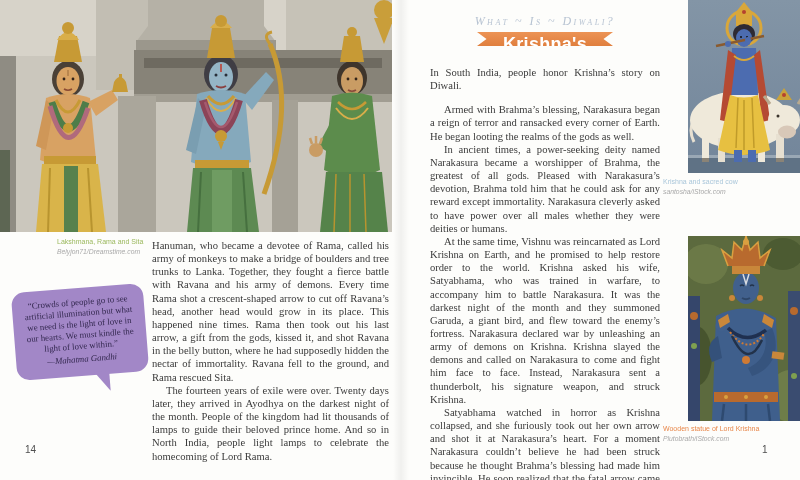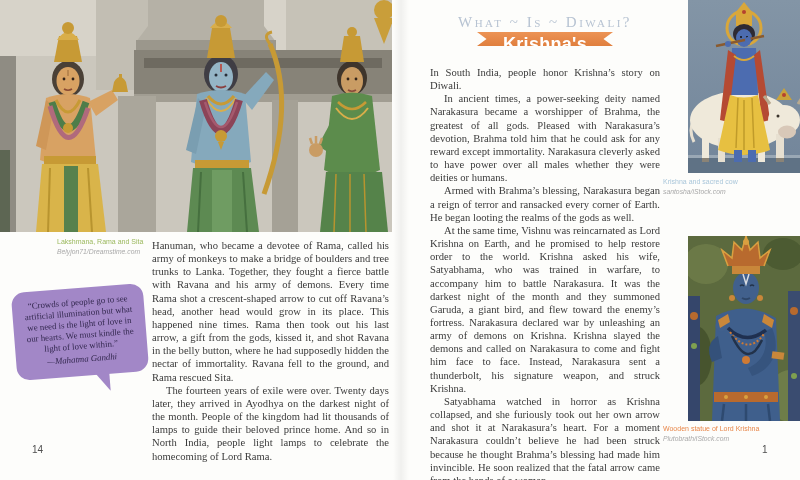--- a/index.html
+++ b/index.html
@@ -8,56 +8,56 @@
   .abs{position:absolute;}
 
   
   .gutter{left:393px;top:0;width:16px;height:480px;
           background:linear-gradient(to right,rgba(0,0,0,0),rgba(0,0,0,0.05),rgba(0,0,0,0));}
 
   
   .bodycol p{margin:0;font-size:10.6px;line-height:13.15px;color:#3a3a3a;
              text-align:justify;}
   .bodycol p.ind{text-indent:14px;}
-  .bodycol p.gap{margin-bottom:0;}
+  .bodycol p.gap{margin-bottom:11px;}
   .col-left{left:152px;top:239px;width:237px;}
   .col-right{left:430px;top:66px;width:230px;}
 
   
   .cap{font-family:"Liberation Sans",sans-serif;font-size:7px;line-height:9.5px;}
   .cap .credit{font-style:italic;color:#a9a9a9;font-size:6.8px;}
   .cap-left{left:57px;top:237px;width:95px;}
   .cap-left .title{color:#9cb95e;}
   .cap-top{left:663px;top:177px;width:135px;}
   .cap-top .title{color:#a9c6da;}
   .cap-bottom{left:663px;top:424px;width:137px;}
   .cap-bottom .title{color:#e8874a;}
 
   
   .runhead{left:430px;top:14px;width:230px;text-align:center;
-           font-variant:small-caps;letter-spacing:2.5px;
-           font-size:15px;color:#b7c3d2;}
+           font-style:italic;font-variant:small-caps;letter-spacing:2.5px;
+           font-size:12px;color:#b7c3d2;}
 
   
   .ribbon{left:477px;top:32px;width:136px;height:14px;line-height:25px;text-align:center;
           background:linear-gradient(180deg,#ec9355,#e07f3e);
           clip-path:polygon(0 0,100% 0,93% 50%,100% 100%,0 100%,7% 50%);
           font-family:"Liberation Sans",sans-serif;font-weight:bold;font-size:18px;
           color:#ffffff;letter-spacing:0.3px;}
 
   
   .bubble{left:14px;top:288px;width:132px;height:88px;background:#a287c7;border-radius:13px;
           transform:rotate(-4.5deg);padding:9px 7px 0 7px;box-sizing:border-box;
           font-size:8.8px;line-height:11px;color:#33284f;text-align:center;}
   .bubble .attr{font-style:italic;margin-top:2px;}
   .bubble .tail{position:absolute;left:58%;bottom:-17px;width:0;height:0;
                 border-top:20px solid #a287c7;border-left:15px solid transparent;}
 
   .pagenum{font-family:"Liberation Sans",sans-serif;font-size:10px;color:#4f4f4f;}
-  .pn-left{left:32px;top:444px;}
+  .pn-left{left:25px;top:444px;}
   .pn-right{left:762px;top:444px;}
 
   svg{display:block;}
 </style>
 </head>
 <body>
 
 <div class="spread">
 
   <section>
@@ -174,22 +174,22 @@
   <section>
 
     <div class="abs runhead">What ~ Is ~ Diwali?</div>
 
     <div class="abs ribbon">
       <span>Krishna's Legend</span>
     </div>
 
     <div class="abs bodycol col-right">
       <p class="gap">In South India, people honor Krishna’s story on Diwali.</p>
+      <p class="ind">Armed with Brahma’s blessing, Narakasura began a reign of terror and ransacked every corner of Earth. He began looting the realms of the gods as well.</p>
       <p class="ind">In ancient times, a power-seeking deity named Narakasura became a worshipper of Brahma, the greatest of all gods. Pleased with Narakasura’s devotion, Brahma told him that he could ask for any reward except immortality. Narakasura cleverly asked to have power over all males whether they were deities or humans.</p>
-      <p class="ind">Armed with Brahma’s blessing, Narakasura began a reign of terror and ransacked every corner of Earth. He began looting the realms of the gods as well.</p>
       <p class="ind">At the same time, Vishnu was reincarnated as Lord Krishna on Earth, and he promised to help restore order to the world. Krishna asked his wife, Satyabhama, who was trained in warfare, to accompany him to battle Narakasura. It was the darkest night of the month and they summoned Garuda, a giant bird, and flew toward the enemy’s fortress. Narakasura declared war by unleashing an army of demons on Krishna. Krishna slayed the demons and called on Narakasura to come and fight him face to face. Instead, Narakasura sent a thunderbolt, his signature weapon, and struck Krishna.</p>
       <p class="ind">Satyabhama watched in horror as Krishna collapsed, and she furiously took out her own arrow and shot it at Narakasura’s heart. For a moment Narakasura couldn’t believe he had been struck because he thought Brahma’s blessing had made him invincible. He soon realized that the fatal arrow came from the hands of a woman.</p>
     </div>
 
     <svg class="abs" style="left:688px;top:0" width="112" height="173" viewBox="0 0 112 173" role="img">
       <defs>
         <linearGradient id="bgblue" x1="0" y1="0" x2="0" y2="1">
           <stop offset="0" stop-color="#8395a6"></stop>
             <stop offset="1" stop-color="#72859a"></stop>
         </linearGradient>

